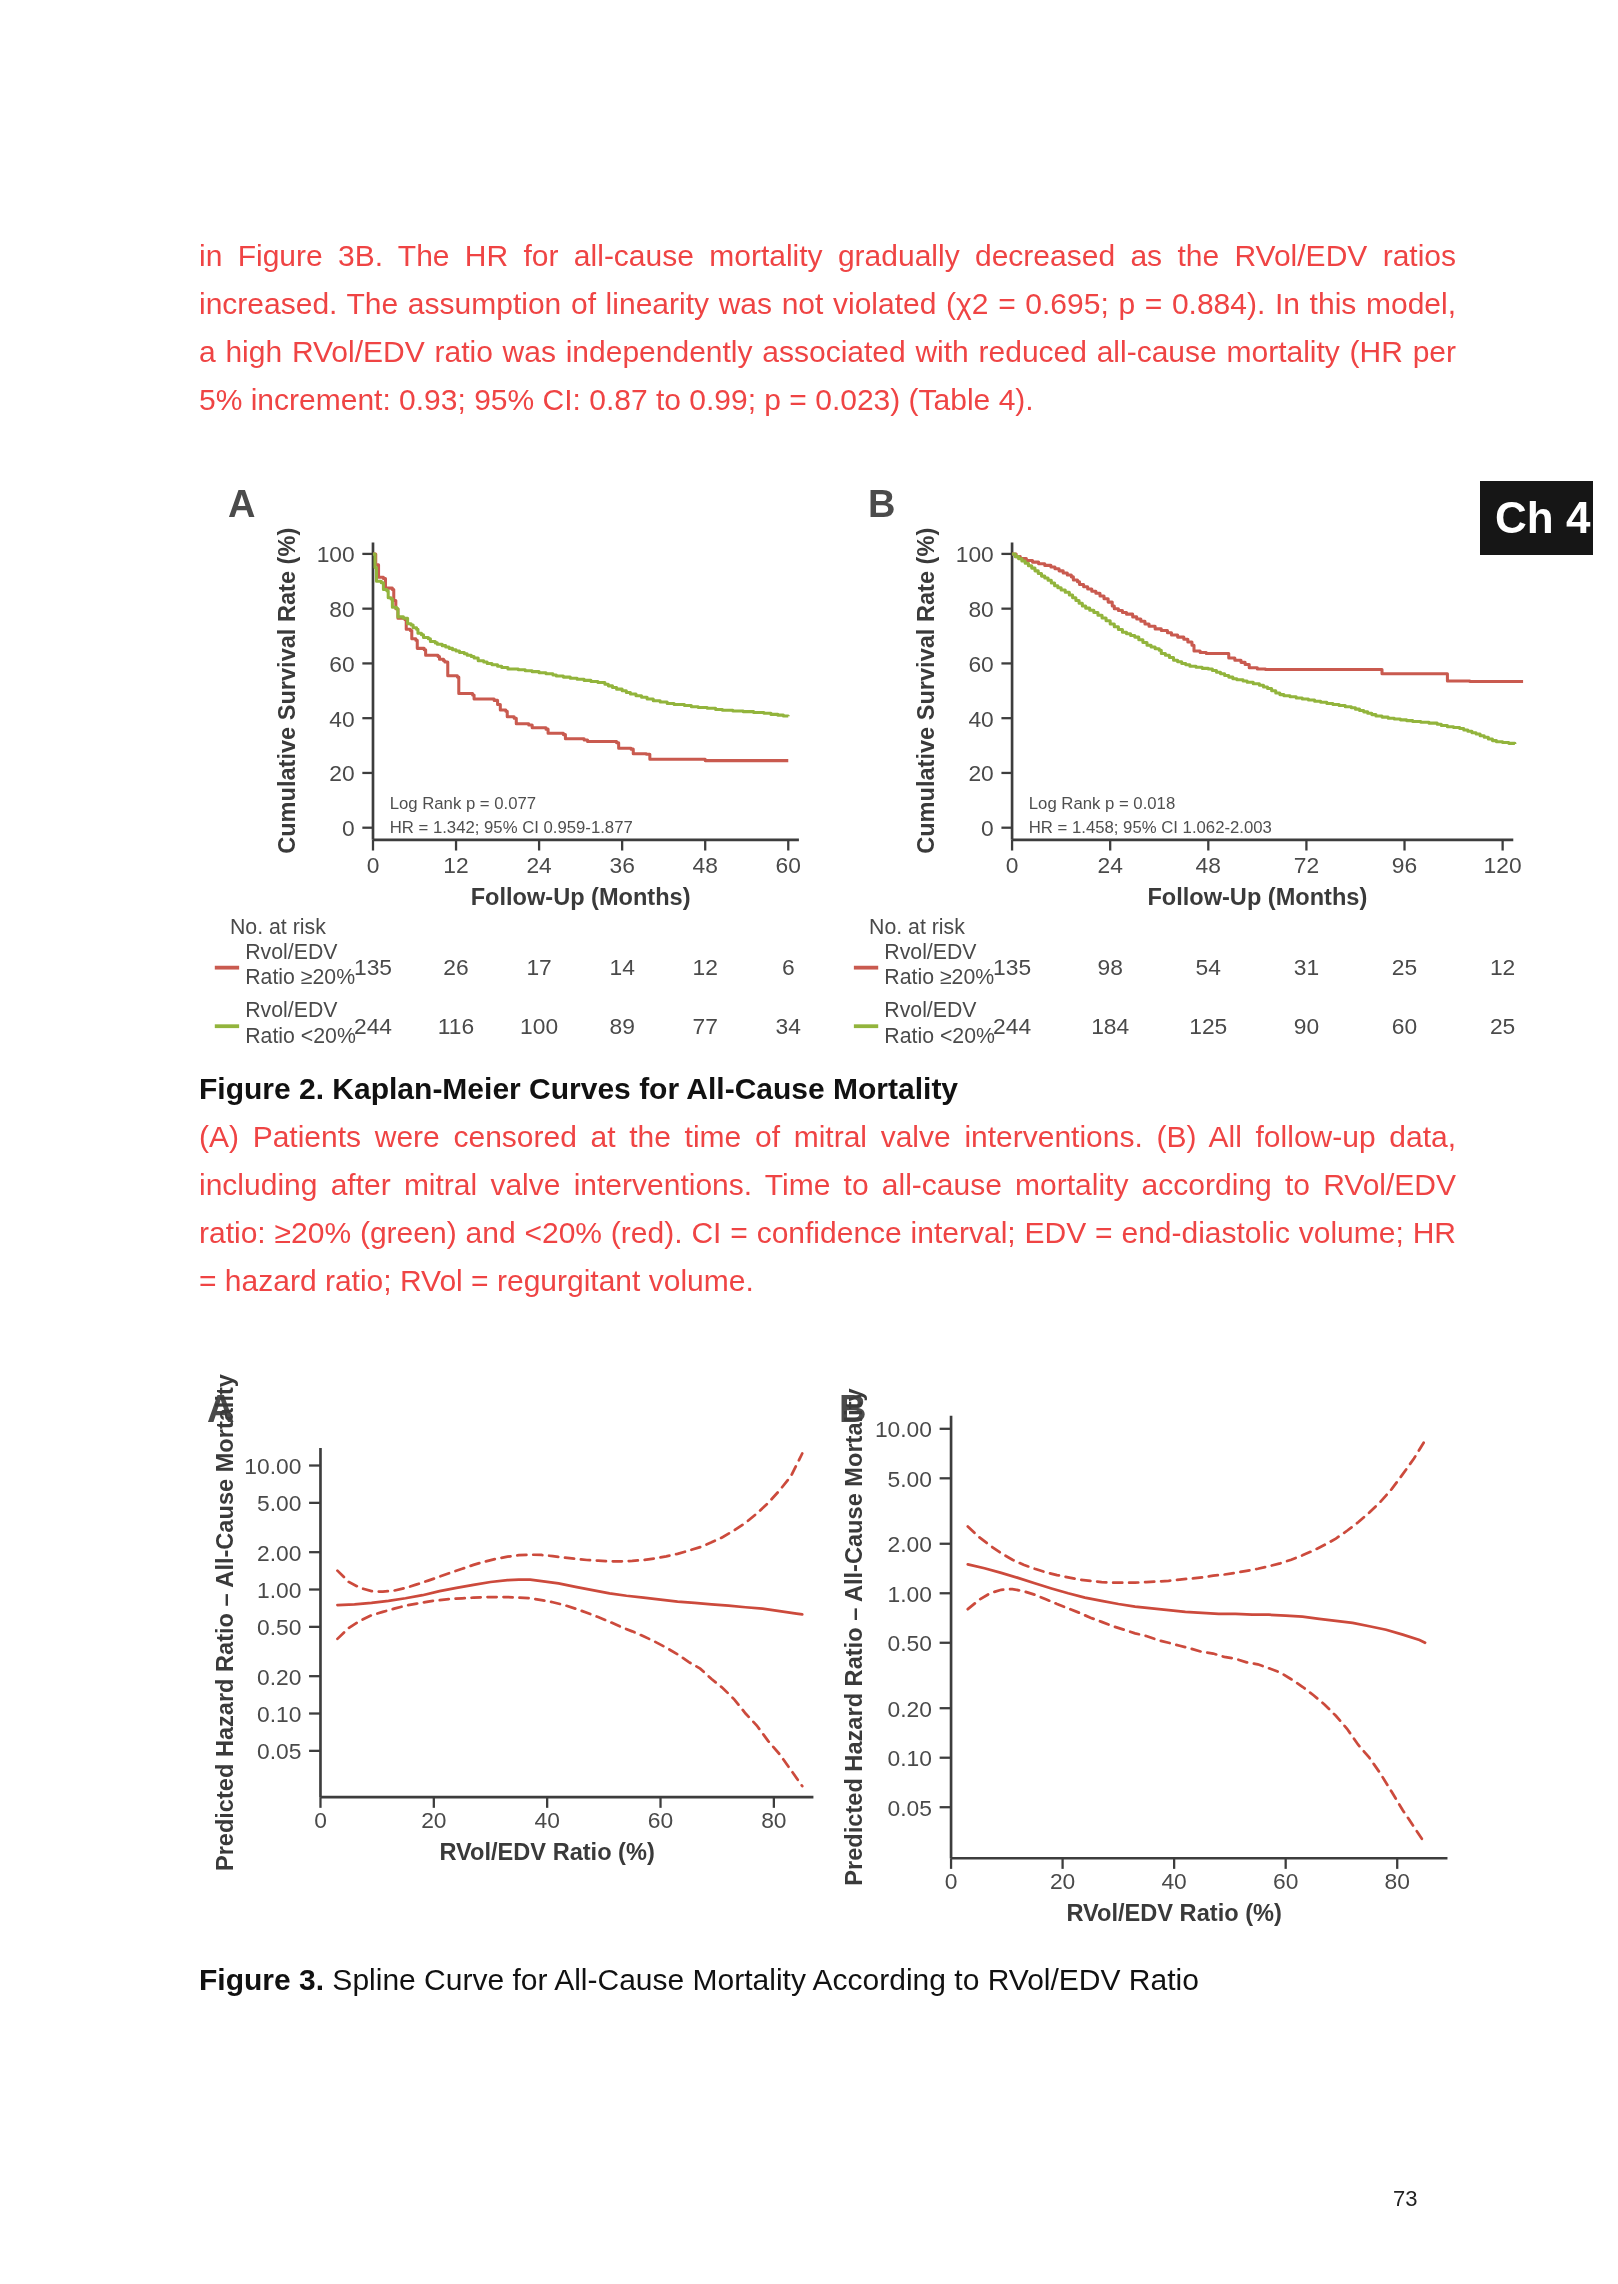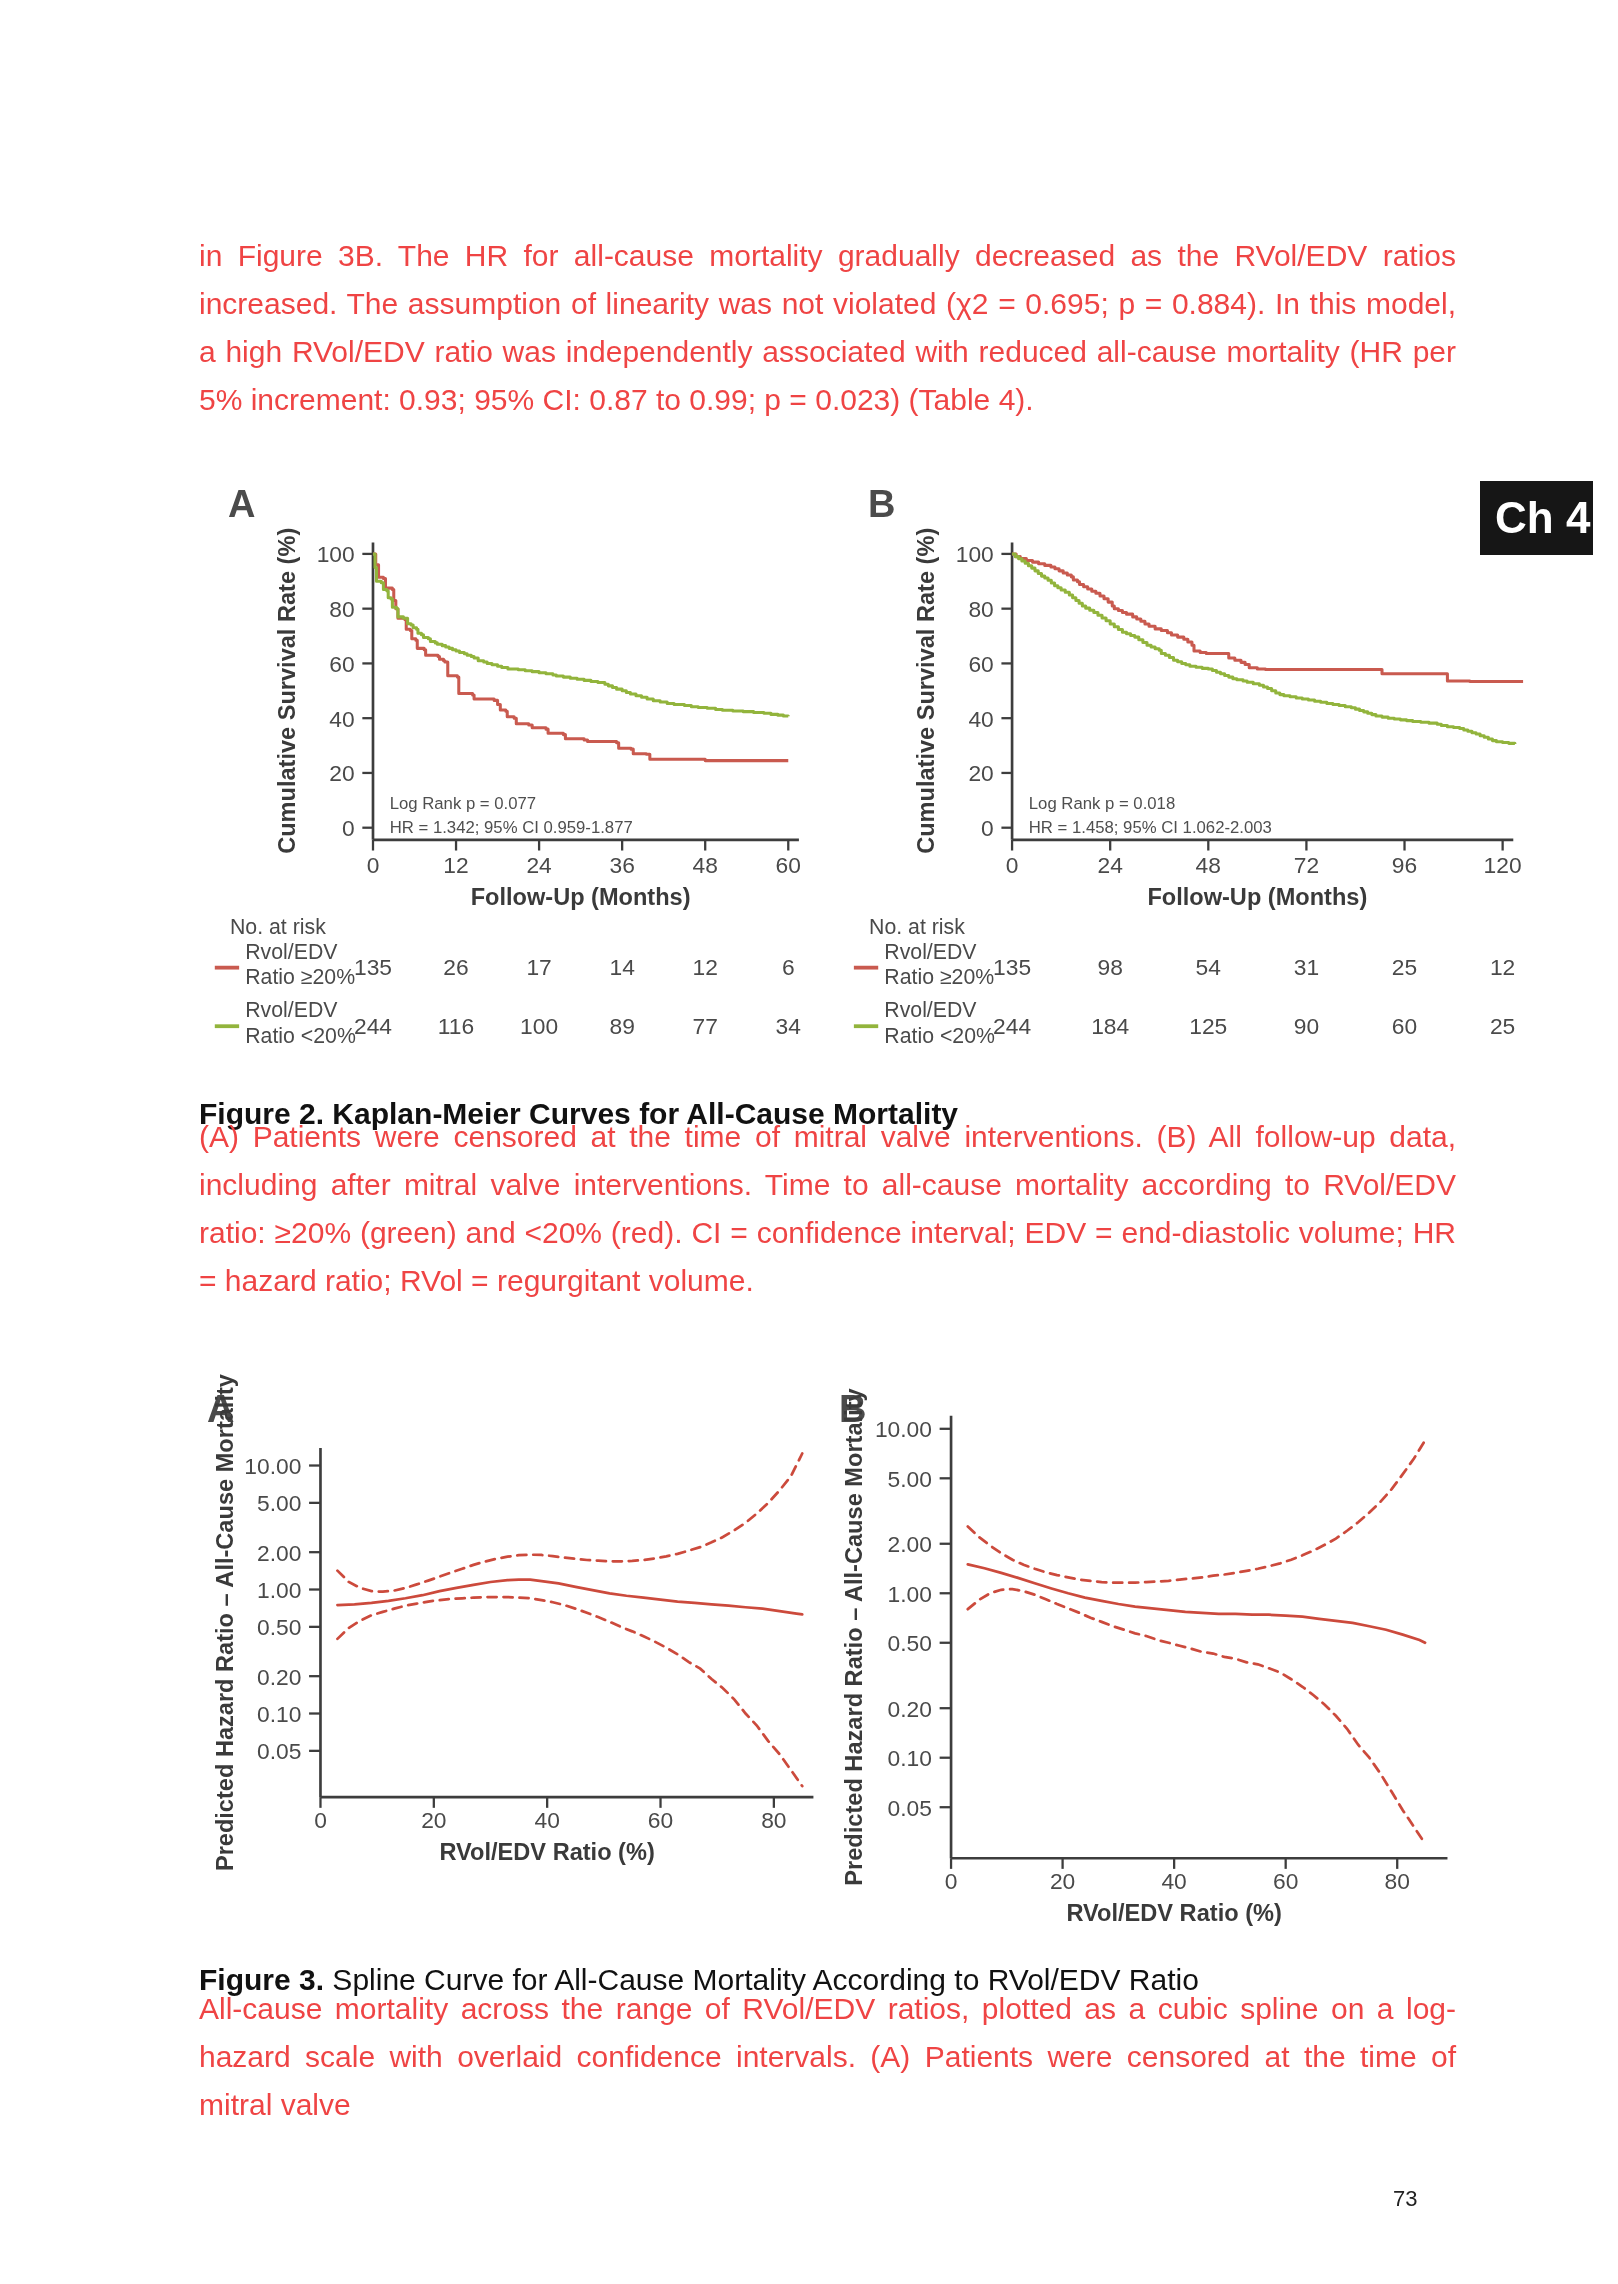--- a/index.html
+++ b/index.html
@@ -127,21 +127,21 @@
       <text x="42" y="647" fill="#4a4a4a" font-size="28" text-anchor="start" font-family="&quot;Liberation Sans&quot;,sans-serif">Rvol/EDV</text>
       <text x="42" y="681" fill="#4a4a4a" font-size="28" text-anchor="start" font-family="&quot;Liberation Sans&quot;,sans-serif">Ratio &lt;20%</text>
       <text x="210" y="669" fill="#4a4a4a" font-size="30" text-anchor="middle" font-family="&quot;Liberation Sans&quot;,sans-serif">244</text>
       <text x="339" y="669" fill="#4a4a4a" font-size="30" text-anchor="middle" font-family="&quot;Liberation Sans&quot;,sans-serif">184</text>
       <text x="468" y="669" fill="#4a4a4a" font-size="30" text-anchor="middle" font-family="&quot;Liberation Sans&quot;,sans-serif">125</text>
       <text x="597" y="669" fill="#4a4a4a" font-size="30" text-anchor="middle" font-family="&quot;Liberation Sans&quot;,sans-serif">90</text>
       <text x="726" y="669" fill="#4a4a4a" font-size="30" text-anchor="middle" font-family="&quot;Liberation Sans&quot;,sans-serif">60</text>
       <text x="855" y="669" fill="#4a4a4a" font-size="30" text-anchor="middle" font-family="&quot;Liberation Sans&quot;,sans-serif">25</text>
     </svg>
 
-  <p class="cap-title" style="top:1094px;">Figure 2. Kaplan-Meier Curves for All-Cause Mortality</p>
+  <p class="cap-title" style="top:1069px;">Figure 2. Kaplan-Meier Curves for All-Cause Mortality</p>
   <p class="bodytext" style="top:1113px;">(A) Patients were censored at the time of mitral valve interventions. (B) All follow-up data, including after mitral valve interventions. Time to all-cause mortality according to RVol/EDV ratio: ≥20% (green) and &lt;20% (red). CI = confidence interval; EDV = end-diastolic volume; HR = hazard ratio; RVol = regurgitant volume.</p>
 
   <div class="panel-letter" style="left:207px;top:1388px;">A</div>
   <div class="panel-letter" style="left:839px;top:1388px;">B</div>
   <svg class="chart" style="left:198px;top:1393px;" width="639" height="533" viewBox="0 0 840 700">
       <line x1="161" y1="72" x2="161" y2="531" stroke="#3d3d3d" stroke-width="3.5"></line>
       <line x1="161" y1="531" x2="809" y2="531" stroke="#3d3d3d" stroke-width="3.5"></line>
       <line x1="146" y1="470.067889293229" x2="161" y2="470.067889293229" stroke="#3d3d3d" stroke-width="3"></line>
       <text x="136" y="481.067889293229" fill="#4a4a4a" font-size="30" text-anchor="end" font-family="&quot;Liberation Sans&quot;,sans-serif">0.05</text>
       <line x1="146" y1="421" x2="161" y2="421" stroke="#3d3d3d" stroke-width="3"></line>
@@ -204,17 +204,16 @@
       <line x1="745" y1="611" x2="745" y2="625" stroke="#3d3d3d" stroke-width="3"></line>
       <text x="745" y="652" fill="#4a4a4a" font-size="30" text-anchor="middle" font-family="&quot;Liberation Sans&quot;,sans-serif">80</text>
       <text x="452" y="694" fill="#3a3a3a" font-size="31" text-anchor="middle" font-family="&quot;Liberation Sans&quot;,sans-serif" font-weight="bold">RVol/EDV Ratio (%)</text>
       <text x="42" y="320.5" fill="#3a3a3a" font-size="31" text-anchor="middle" font-family="&quot;Liberation Sans&quot;,sans-serif" font-weight="bold" transform="rotate(-90 42 320.5)">Predicted Hazard Ratio – All-Cause Mortality</text>
       <path d="M 181.0 225.0 L 202.9 230.1 L 224.9 236.2 L 246.9 242.8 L 268.9 249.9 L 290.9 256.7 L 312.8 263.0 L 334.8 268.8 L 356.8 272.9 L 378.8 277.1 L 400.7 280.5 L 422.7 282.8 L 444.7 285.1 L 466.7 287.5 L 488.6 288.7 L 510.6 290.0 L 532.6 290.0 L 554.5 291.2 L 576.5 291.2 L 598.5 292.5 L 620.5 293.8 L 642.5 296.5 L 664.4 299.2 L 686.4 302.0 L 708.4 306.3 L 730.4 310.9 L 752.3 317.4 L 774.3 324.3 L 781.6 328.0" fill="none" stroke="#cc4a3c" stroke-width="3.6" stroke-linecap="round"></path>
       <path d="M 181.0 175.2 L 195.6 189.0 L 210.3 200.4 L 224.9 210.5 L 239.6 218.9 L 254.2 225.6 L 268.9 230.8 L 283.5 235.5 L 298.2 239.1 L 312.8 242.1 L 327.5 245.1 L 342.1 246.7 L 356.8 248.3 L 371.4 249.1 L 386.1 249.1 L 400.7 249.1 L 415.4 248.3 L 430.0 247.5 L 444.7 246.7 L 459.3 245.1 L 474.0 243.6 L 488.6 242.1 L 503.3 239.8 L 517.9 238.4 L 532.6 236.2 L 547.2 233.5 L 561.9 230.8 L 576.5 227.5 L 591.2 223.7 L 605.8 218.9 L 620.5 213.2 L 635.1 206.8 L 649.8 199.4 L 664.4 191.2 L 679.1 180.9 L 693.7 169.8 L 708.4 156.9 L 723.0 142.8 L 737.7 126.2 L 752.3 106.6 L 767.0 86.0 L 781.6 62.2" fill="none" stroke="#cc4a3c" stroke-width="3.6" stroke-linecap="round" stroke-dasharray="12 9"></path>
       <path d="M 181.0 283.9 L 195.6 271.8 L 210.3 263.0 L 224.9 258.4 L 239.6 257.5 L 254.2 260.2 L 268.9 264.9 L 283.5 270.8 L 298.2 277.1 L 312.8 282.8 L 327.5 288.7 L 342.1 295.1 L 356.8 300.6 L 371.4 306.3 L 386.1 310.9 L 400.7 315.7 L 415.4 319.1 L 430.0 324.3 L 444.7 328.0 L 459.3 331.9 L 474.0 335.8 L 488.6 340.0 L 503.3 342.2 L 517.9 346.6 L 532.6 349.0 L 547.2 353.8 L 561.9 356.3 L 576.5 361.5 L 591.2 367.0 L 605.8 375.9 L 620.5 385.8 L 635.1 396.9 L 649.8 409.4 L 664.4 423.9 L 679.1 441.0 L 693.7 461.9 L 708.4 479.0 L 723.0 499.9 L 737.7 523.8 L 752.3 547.9 L 767.0 569.8 L 781.6 591.9" fill="none" stroke="#cc4a3c" stroke-width="3.6" stroke-linecap="round" stroke-dasharray="12 9"></path>
     </svg>
 
   <p class="cap-mixed" style="top:1945px;margin-top:15px;"><strong>Figure 3.</strong><span> Spline Curve for All-Cause Mortality According to RVol/EDV Ratio</span></p>
-  <p class="bodytext" style="top:1985px;">All-cause mortality across the range of RVol/EDV ratios, plotted as a cubic spline on a log-hazard scale with overlaid confidence intervals. (A) Patients were censored at the time of mitral valve</p>
 
   <div class="pageno">73</div>
 </div>
 
 
 </body></html>

